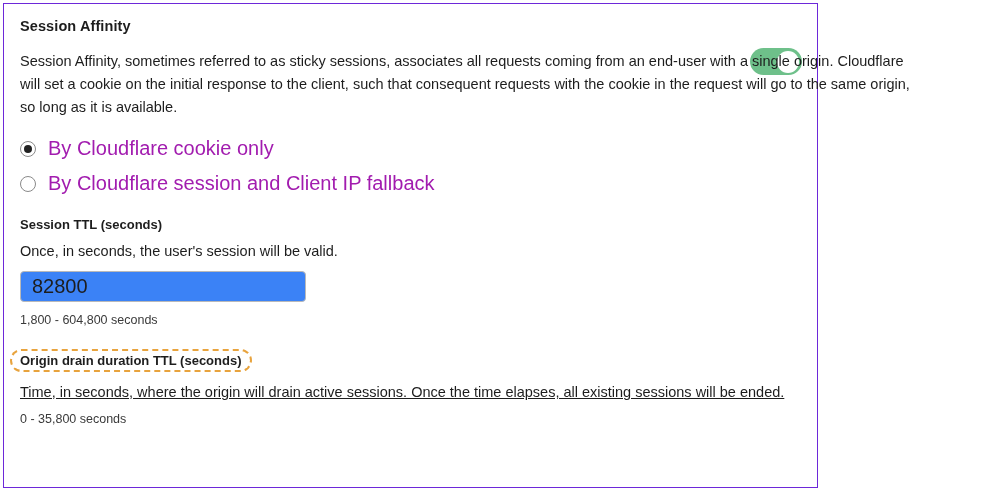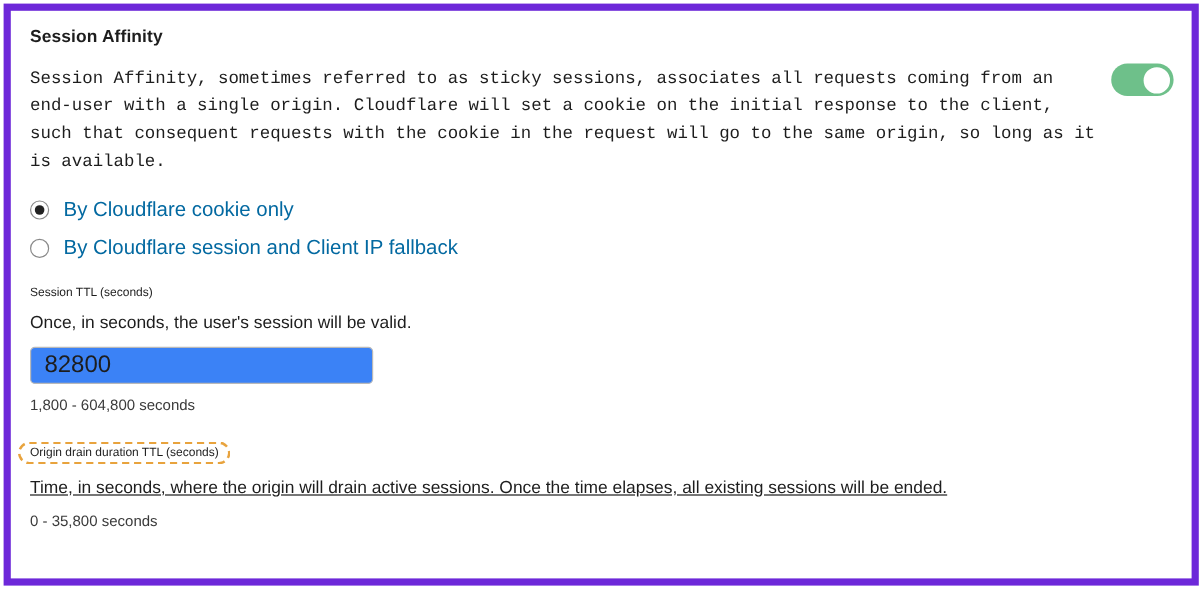--- a/index.html
+++ b/index.html
@@ -16,24 +16,24 @@
     width: 1002px;
     height: 491px;
     box-sizing: border-box;
     background: #ffffff;
     overflow: hidden;
   }
   .panel-border {
     position: absolute;
     left: 3px;
     top: 3px;
-    width: 996px;
+    width: 815px;
     height: 485px;
     box-sizing: border-box;
-    border: 6px solid #6d28d9;
+    border: 1px solid #6d28d9;
     background: #ffffff;
   }
   .content {
     position: absolute;
     left: 16px;
     top: 14px;
     right: 16px;
   }
 
   .section-title {
@@ -43,21 +43,20 @@
     letter-spacing: 0.1px;
     margin: 0 0 16px 0;
   }
 
   .desc {
     font-size: 14.5px;
     line-height: 23px;
     color: #1d1d1d;
     width: 890px;
     margin: 0 0 18px 0;
-    font-family: Liberation Mono, monospace;
   }
 
   
   .toggle {
     position: absolute;
     right: 15px;
     top: 44px;
     width: 52px;
     height: 27px;
     border-radius: 14px;
@@ -96,28 +95,28 @@
     content: "";
     position: absolute;
     left: 3px;
     top: 3px;
     width: 8px;
     height: 8px;
     border-radius: 50%;
     background: #222222;
   }
   .radio-label {
-    font-size: 17px;
-    color: #0369a1;
+    font-size: 20px;
+    color: #a21caf;
   }
 
   .field-group { margin-top: 22px; }
   .field-label {
-    font-size: 10px;
-    font-weight: normal;
+    font-size: 13px;
+    font-weight: bold;
     color: #1d1d1d;
     margin-bottom: 11px;
   }
   .field-help {
     font-size: 14.5px;
     color: #1d1d1d;
     margin-bottom: 12px;
   }
   .text-input {
     width: 286px;

